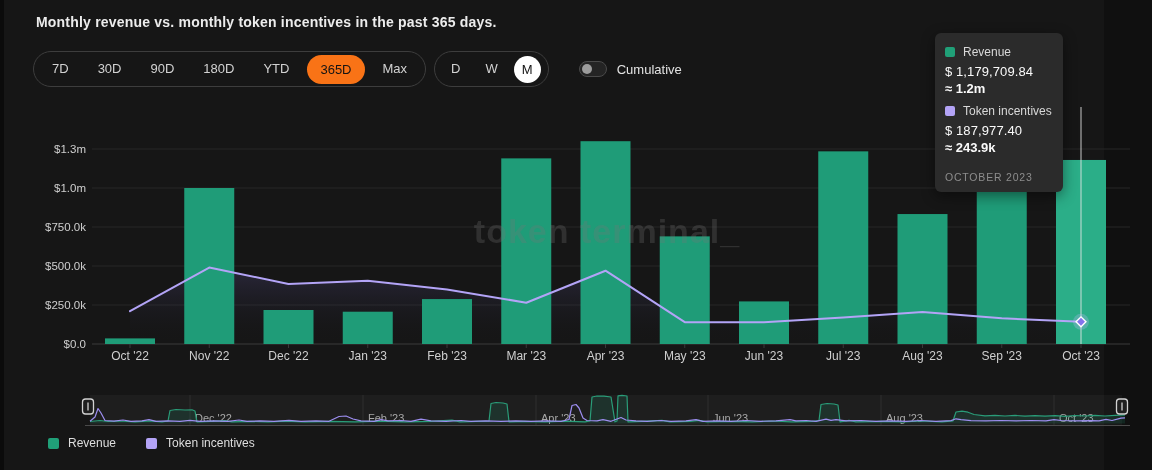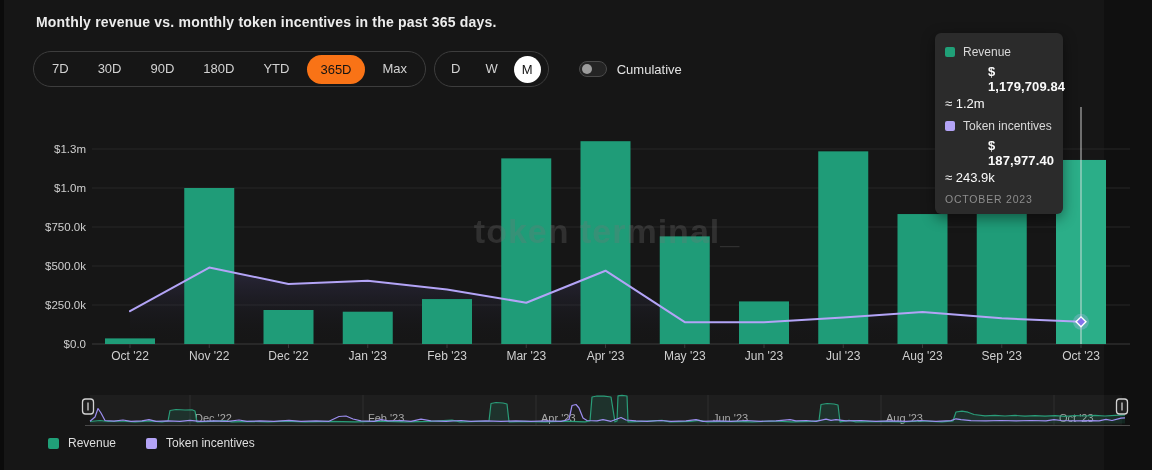--- a/index.html
+++ b/index.html
@@ -15,23 +15,23 @@
   .gran-item{font-size:13px;color:#d2d2d2;padding:0 9px;cursor:pointer;line-height:34px;}
   .gran-item.active{background:#ffffff;color:#141414;border-radius:50%;width:27px;height:27px;line-height:27px;padding:0;text-align:center;font-weight:500;}
   .toggle-wrap{display:flex;align-items:flex-end;margin-left:30px;}
   .toggle{position:relative;width:26px;height:14px;border:1px solid #4a4a4a;border-radius:8px;background:#242424;cursor:pointer;}
   .knob{position:absolute;left:2px;top:2px;width:10px;height:10px;border-radius:50%;background:#9c9c9c;}
   .toggle-label{margin-left:10px;font-size:13px;color:#e3e3e3;}
   .tooltip{position:absolute;left:935px;top:33px;width:128px;box-sizing:border-box;background:#2b2b2b;border-radius:6px;padding:10px 10px 9px 10px;z-index:6;box-shadow:0 4px 14px rgba(0,0,0,.45);}
   .tt-row{display:flex;align-items:center;margin-top:2px;}
   .tt-swatch{width:10px;height:10px;border-radius:2px;margin-right:8px;flex:0 0 auto;}
   .tt-name{font-size:12px;color:#d8d8d8;}
-  .tt-val{font-size:13px;font-weight:700;color:#fafafa;margin-top:5px;letter-spacing:.1px;margin-left:43px;}
-  .tt-approx{font-size:13px;font-weight:400;color:#fafafa;margin-top:2px;margin-bottom:8px;}
-  .tt-period{font-size:10.5px;color:#8d8d8d;letter-spacing:.8px;margin-top:8px;}
+  .tt-val{font-size:13px;font-weight:400;color:#fafafa;margin-top:5px;letter-spacing:.1px;}
+  .tt-approx{font-size:13px;font-weight:700;color:#fafafa;margin-top:2px;margin-bottom:8px;}
+  .tt-period{font-size:10.5px;color:#8d8d8d;letter-spacing:.8px;margin-top:16px;}
   .legend{position:absolute;left:48px;top:436px;display:flex;align-items:center;z-index:4;}
   .legend-item{display:flex;align-items:center;margin-right:30px;cursor:pointer;}
   .legend-swatch{width:11px;height:11px;border-radius:2px;margin-right:9px;}
   .legend-label{font-size:12px;color:#dedede;}
   svg text{font-family:"Liberation Sans",sans-serif;}
 </style>
 </head>
 <body>
 
 <div class="panel">

